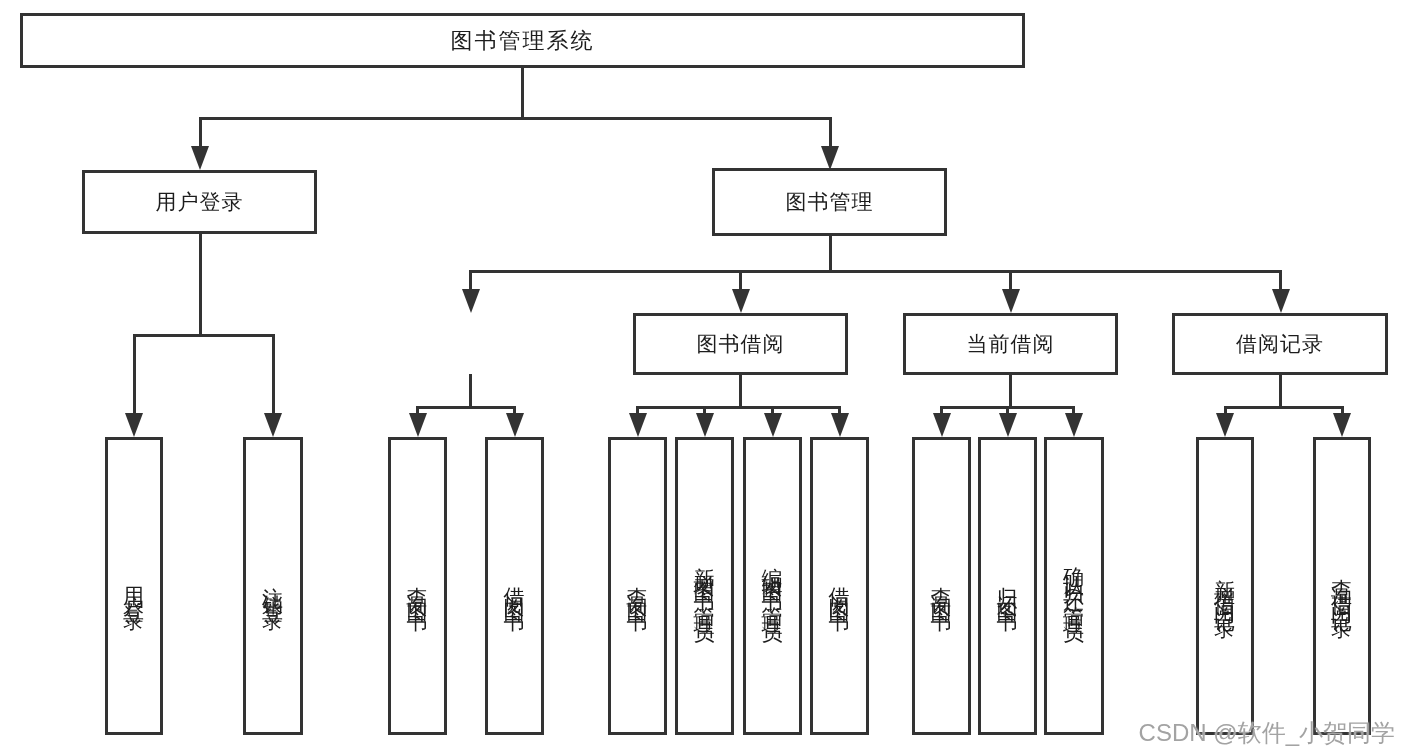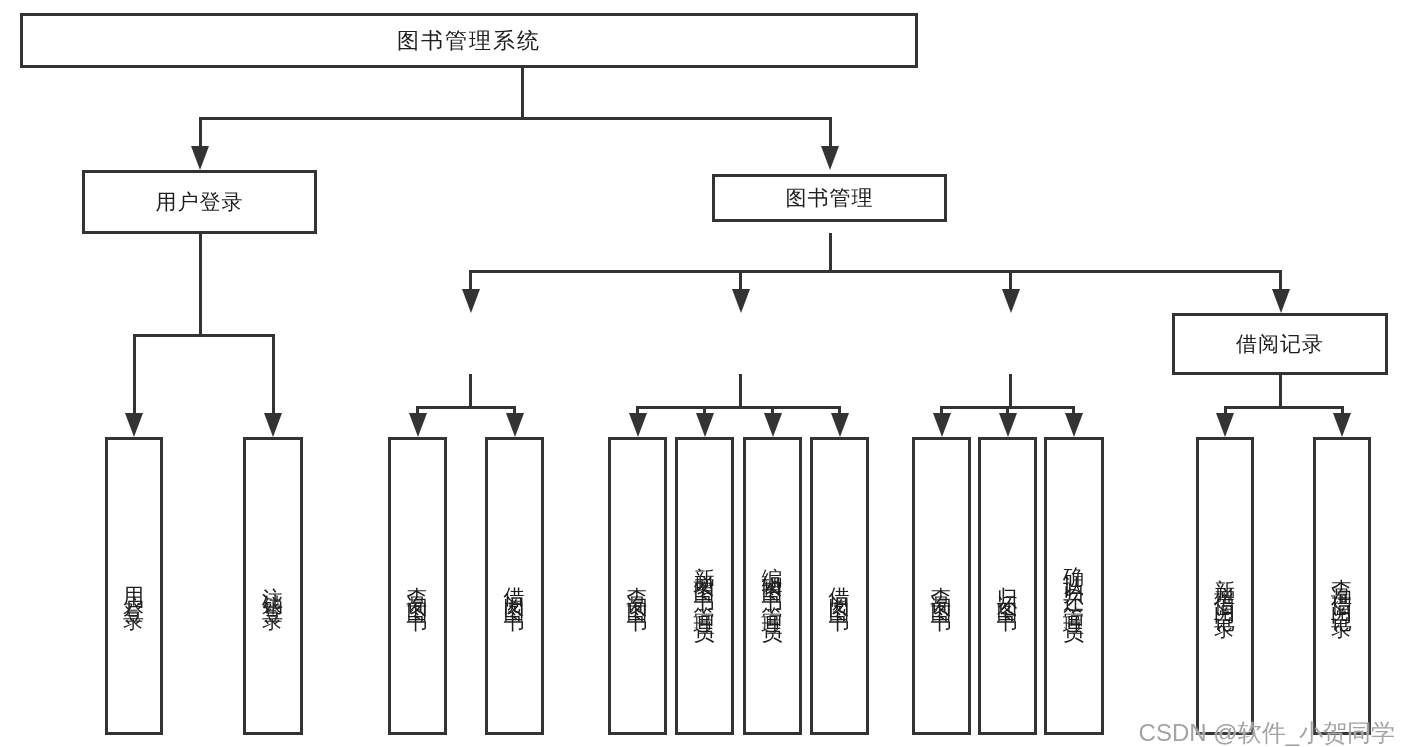--- a/index.html
+++ b/index.html
@@ -91,31 +91,37 @@
   <div class="vline" style="left:1072px;top:406px;height:12px"></div>
   <div class="arrowhead" style="left:1064.5px;top:413px"></div>
 
   <div class="vline" style="left:1279px;top:374px;height:33px"></div>
   <div class="hline" style="left:1223.5px;top:406px;width:120px"></div>
   <div class="vline" style="left:1223.5px;top:406px;height:12px"></div>
   <div class="arrowhead" style="left:1216px;top:413px"></div>
   <div class="vline" style="left:1340.5px;top:406px;height:12px"></div>
   <div class="arrowhead" style="left:1333px;top:413px"></div>
 
-  <div class="box node-h node-root" style="left:20px;top:13px;width:898px;height:55px">
+  <div class="box node-h node-root" style="left:20px;top:13px;width:1005px;height:55px">
     <span class="label">图书管理系统</span>
   </div>
 
   <div class="box node-h" style="left:82px;top:170px;width:235px;height:64px">
     <span class="label">用户登录</span>
   </div>
-  <div class="box node-h" style="left:712px;top:174px;width:235px;height:48px">
+  <div class="box node-h" style="left:712px;top:168px;width:235px;height:68px">
     <span class="label">图书管理</span>
   </div>
 
+  <div class="box node-h" style="left:633px;top:313px;width:215px;height:62px">
+    <span class="label">图书借阅</span>
+  </div>
+  <div class="box node-h" style="left:903px;top:313px;width:215px;height:62px">
+    <span class="label">当前借阅</span>
+  </div>
   <div class="box node-h" style="left:1172px;top:313px;width:216px;height:62px">
     <span class="label">借阅记录</span>
   </div>
 
   <div class="box node-v" style="left:105px;top:437px;width:58px;height:298px">
     <span class="vtext">用户登录</span>
   </div>
   <div class="box node-v" style="left:243px;top:437px;width:60px;height:298px">
     <span class="vtext">注销登录</span>
   </div>

